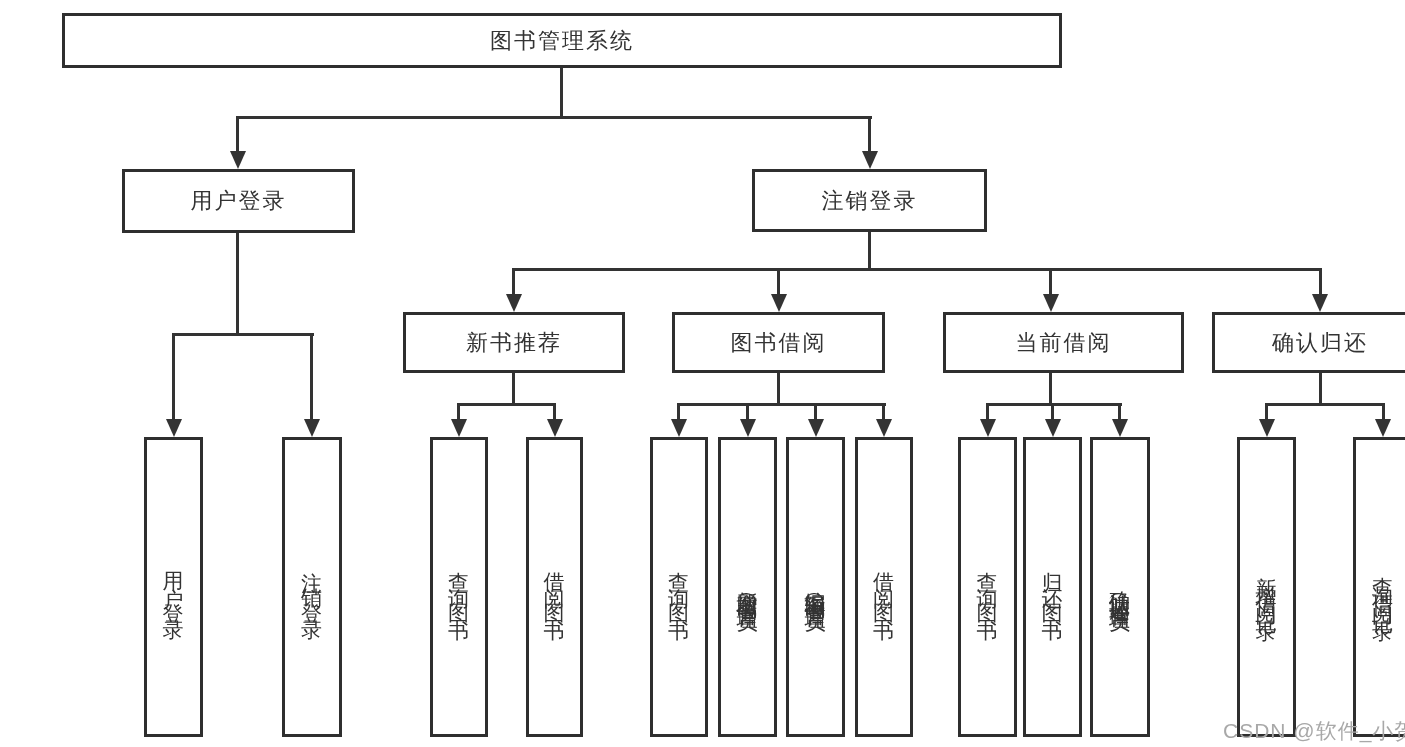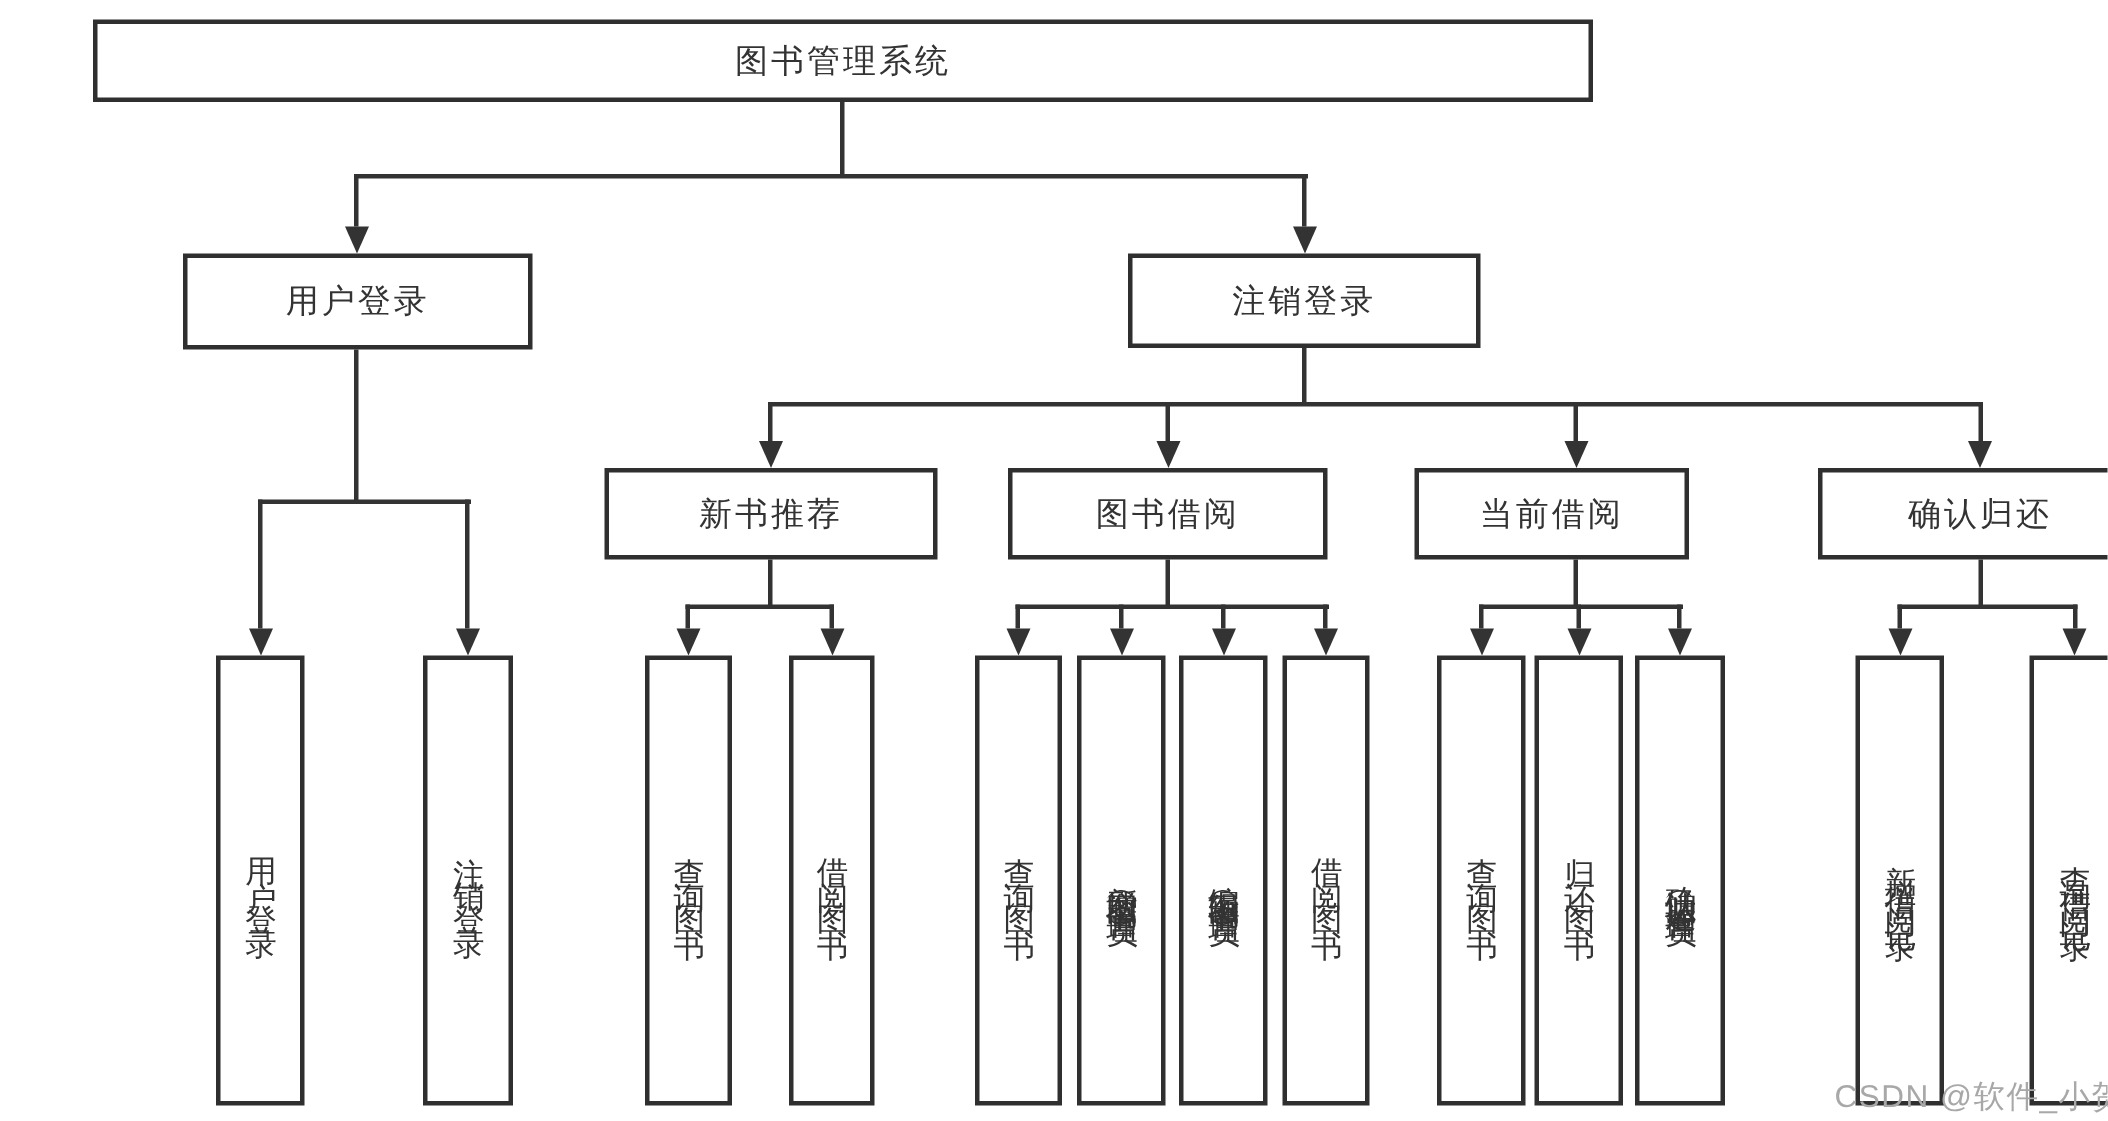--- a/index.html
+++ b/index.html
@@ -86,21 +86,21 @@
   <div class="arrow-head" style="left:466px;top:294px;"></div>
   <div class="line" style="left:737px;top:268px;width:3px;height:26px;"></div>
   <div class="arrow-head" style="left:731px;top:294px;"></div>
   <div class="line" style="left:1009px;top:268px;width:3px;height:26px;"></div>
   <div class="arrow-head" style="left:1003px;top:294px;"></div>
   <div class="line" style="left:1279px;top:268px;width:3px;height:26px;"></div>
   <div class="arrow-head" style="left:1272px;top:294px;"></div>
 
   <div class="node" style="left:363px;top:312px;width:222px;height:61px;text-align:right;">新书推荐</div>
   <div class="node" style="left:632px;top:312px;width:213px;height:61px;text-align:right;">图书借阅</div>
-  <div class="node" style="left:903px;top:312px;width:183px;height:61px;">当前借阅</div>
+  <div class="node" style="left:903px;top:312px;width:241px;height:61px;">当前借阅</div>
   <div class="node" style="left:1172px;top:312px;width:216px;height:61px;">确认归还</div>
 
   <div class="line" style="left:472px;top:373px;width:3px;height:32px;"></div>
   <div class="line" style="left:417px;top:403px;width:99px;height:3px;"></div>
   <div class="line" style="left:417px;top:403px;width:3px;height:16px;"></div>
   <div class="arrow-head" style="left:411px;top:419px;"></div>
   <div class="line" style="left:513px;top:403px;width:3px;height:16px;"></div>
   <div class="arrow-head" style="left:507px;top:419px;"></div>
 
   <div class="line" style="left:737px;top:373px;width:3px;height:32px;"></div>

